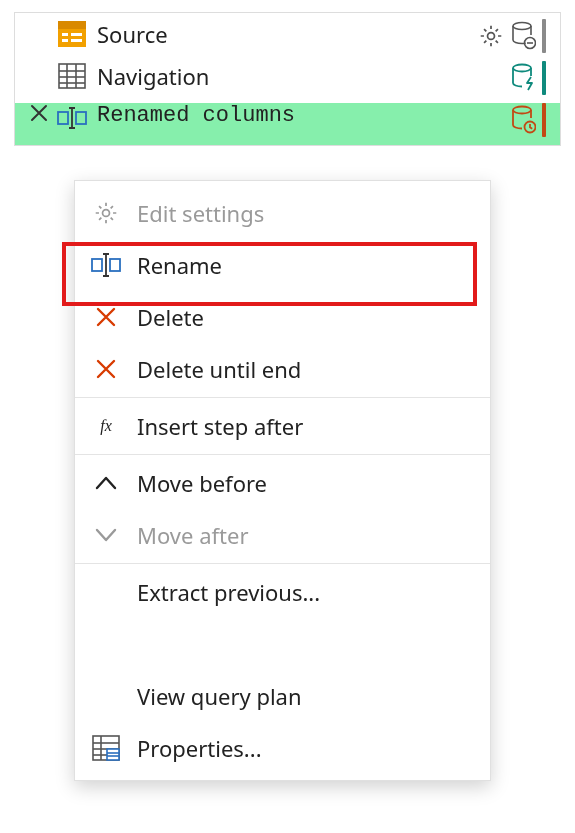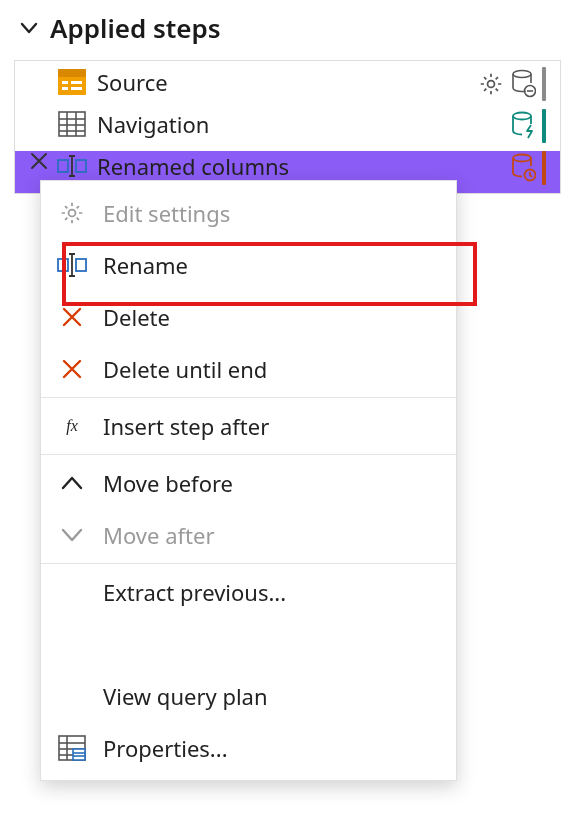--- a/index.html
+++ b/index.html
@@ -3,48 +3,40 @@
 <meta charset="utf-8">
 <style>
   html,body{margin:0;padding:0;font-family:"Segoe UI",system-ui,sans-serif;font-size:22px;color:#1a1a1a;background:#fff;}
   .root{width:575px;height:833px;position:relative;box-sizing:border-box;padding:6px 14px 0 14px;}
   
   .hdr{display:flex;align-items:center;gap:10px;font-weight:600;font-size:26px;padding:4px 0 8px 4px;}
   .hdr .chev{width:22px;height:22px;display:flex;align-items:center;justify-content:center;}
   
   .panel{border:1px solid #ddd;margin-top:6px;padding-top:6px;}
   .step{display:flex;align-items:flex-start;height:42px;position:relative;padding:0 14px 0 6px;}
-  .step.sel{background:#8b5cf6;}
+  .step.sel{background:#86efac;font-family:Liberation Mono, monospace;}
   .step .pre{width:36px;display:flex;justify-content:center;}
   .step .ico{width:30px;height:30px;display:flex;align-items:center;justify-content:center;margin-right:10px;}
   .step .lbl{flex:1;font-size:22px;color:#222;white-space:nowrap;overflow:hidden;}
   .step .tail{display:flex;align-items:center;gap:6px;}
   .tail .bar{width:4px;height:34px;border-radius:1px;}
   
-  .menu{position:absolute;left:40px;top:180px;width:415px;background:#fff;border:1px solid #e0e0e0;box-shadow:0 6px 18px rgba(0,0,0,.18);padding:6px 0;z-index:5;}
+  .menu{position:absolute;left:74px;top:180px;width:415px;background:#fff;border:1px solid #e0e0e0;box-shadow:0 6px 18px rgba(0,0,0,.18);padding:6px 0;z-index:5;}
   .mi{display:flex;align-items:center;height:52px;padding:0 16px;gap:16px;font-size:22px;color:#222;}
   .mi.disabled{color:#9a9a9a;}
   .mi .mico{width:30px;height:30px;display:flex;align-items:center;justify-content:center;flex:0 0 30px;}
   .sep{height:1px;background:#e4e4e4;margin:2px 0;}
   .highlight{position:absolute;left:62px;top:242px;width:407px;height:56px;border:4px solid #e21a1a;z-index:6;pointer-events:none;}
   svg{display:block;}
 </style>
 </head>
 <body>
 
 <div class="root">
 
-  <div class="hdr">
-    <span class="chev">
-      <svg width="18" height="18" viewBox="0 0 18 18">
-          <path d="M2 5 L9 13 L16 5" fill="none" stroke="#222" stroke-width="2.4" stroke-linecap="round" stroke-linejoin="round"></path>
-        </svg>
-    </span>
-    <span>Applied steps</span>
-  </div>
 
   <div class="panel">
 
     <div class="step">
       <span class="pre"></span>
       <span class="ico">
         <svg width="28" height="26" viewBox="0 0 28 26">
           <rect x="0" y="0" width="28" height="26" fill="#f2a000"></rect>
           <rect x="0" y="0" width="28" height="8" fill="#d98900"></rect>
           <rect x="4" y="12" width="6" height="3" fill="#fff"></rect>

